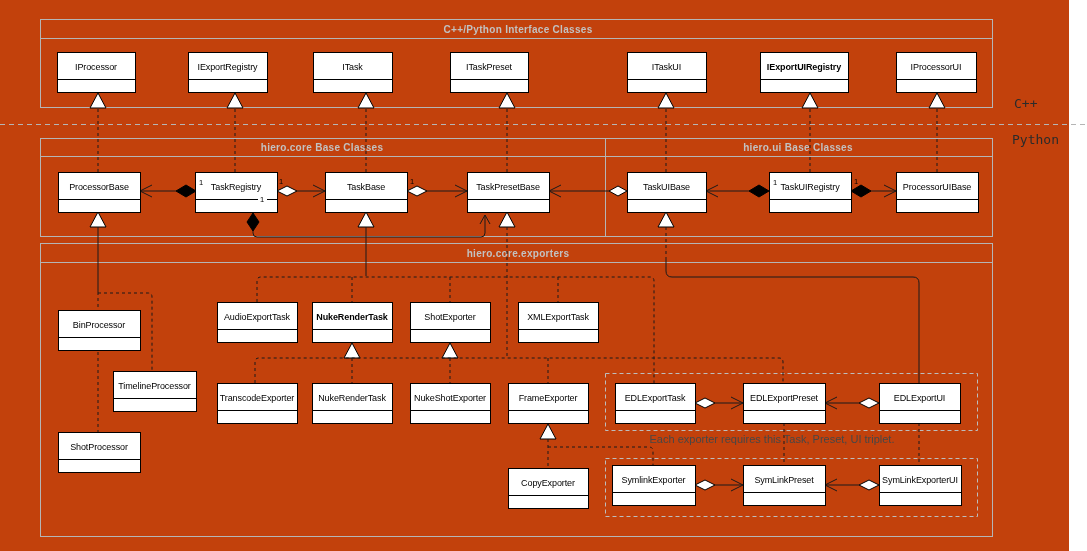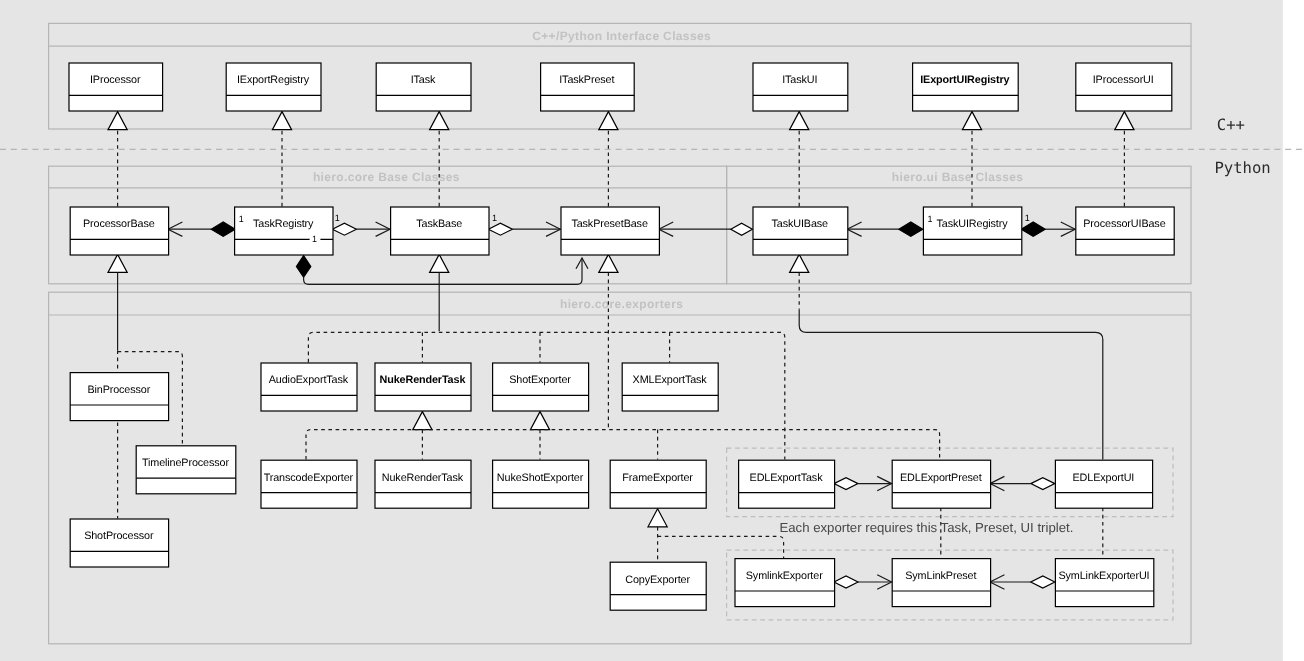--- a/index.html
+++ b/index.html
@@ -1,16 +1,16 @@
 <!DOCTYPE html>
 <html><head>
 <meta charset="utf-8">
 <style>
   html,body{margin:0;padding:0;background:#ffffff;}
-  .stage{width:1069px;height:551px;position:relative;background:#e5e5e5;}
+  .stage{width:1069px;height:551px;position:relative;background:#c2410c;}
   svg{display:block;font-family:"Liberation Sans",sans-serif;}
   .section{fill:none;stroke:#b5b5b5;stroke-width:1;}
   .secdiv{stroke:#b5b5b5;stroke-width:1;}
   .seclabel{fill:#c2c2c2;font-size:10px;font-weight:bold;letter-spacing:.3px;text-anchor:middle;}
   .clsbox{fill:#ffffff;stroke:#000;stroke-width:1;}
   .clsdiv{stroke:#000;stroke-width:1;}
   .cname{fill:#000;font-size:9px;letter-spacing:-0.1px;text-anchor:middle;}
   .bold{font-weight:bold;}
   .solid{stroke:#1a1a1a;stroke-width:1;fill:none;}
   .dashed{stroke:#1a1a1a;stroke-width:1;fill:none;stroke-dasharray:3 3;}

